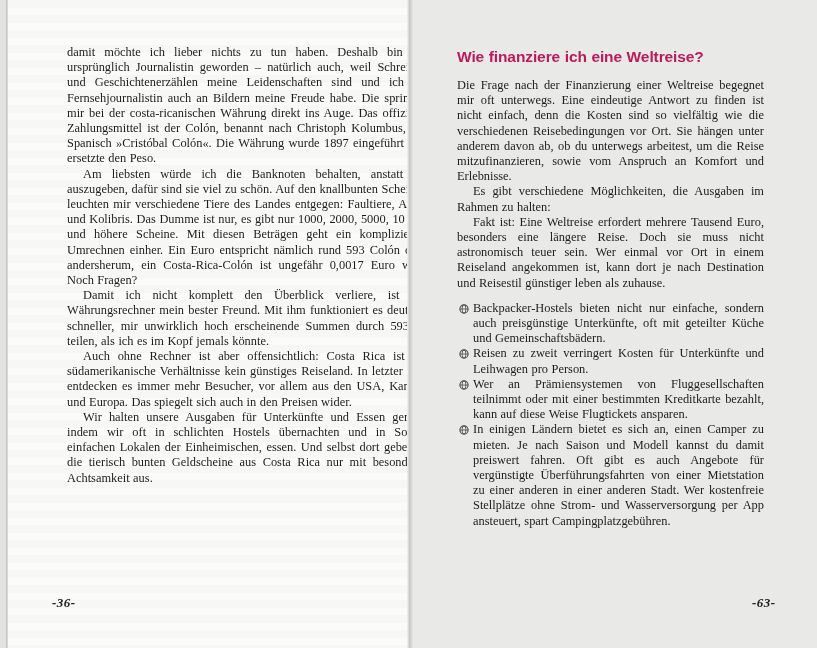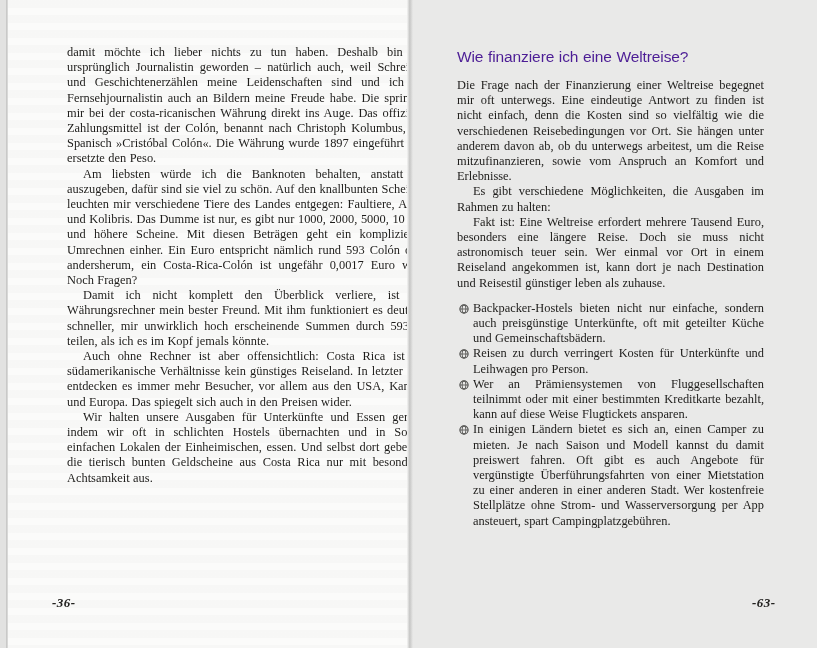--- a/index.html
+++ b/index.html
@@ -56,25 +56,25 @@
     word-spacing:0.4px;
   }
   .text-block-left{left:59px;right:34px;top:45px;}
   .text-block-right{left:44px;right:53px;top:48px;}
 
   p{margin:0;}
   p.indent{text-indent:16px;}
 
   .chapter-heading{
     font-family:"Liberation Sans","DejaVu Sans",sans-serif;
-    font-weight:400;
+    font-weight:700;
     font-size:15.5px;
     letter-spacing:-0.1px;
     line-height:18px;
-    color:#4c1d95;
+    color:#be185d;
     margin:0 0 12px 0;
     text-align:left;
   }
 
   ul.tips{
     list-style:none;
     margin:10px 0 0 0;
     padding:0 0 0 3px;
   }
   ul.tips li{
@@ -141,21 +141,21 @@
           <span>Backpacker-Hostels bieten nicht nur einfache, sondern auch preisgünstige Unterkünfte, oft mit geteilter Küche und Gemeinschaftsbädern.</span>
         </li>
         <li>
           <span class="bullet-icon">
             <svg viewBox="0 0 10 10">
                 <circle cx="5" cy="5" r="4.1" fill="none" stroke="#4a4a48" stroke-width="1.1"></circle>
                 <ellipse cx="5" cy="5" rx="1.9" ry="4.1" fill="none" stroke="#4a4a48" stroke-width="0.8"></ellipse>
                 <line x1="0.9" y1="5" x2="9.1" y2="5" stroke="#4a4a48" stroke-width="0.8"></line>
               </svg>
           </span>
-          <span>Reisen zu durch verringert Kosten für Unterkünfte und Leihwagen pro Person.</span>
+          <span>Reisen zu zweit verringert Kosten für Unterkünfte und Leihwagen pro Person.</span>
         </li>
         <li>
           <span class="bullet-icon">
             <svg viewBox="0 0 10 10">
                 <circle cx="5" cy="5" r="4.1" fill="none" stroke="#4a4a48" stroke-width="1.1"></circle>
                 <ellipse cx="5" cy="5" rx="1.9" ry="4.1" fill="none" stroke="#4a4a48" stroke-width="0.8"></ellipse>
                 <line x1="0.9" y1="5" x2="9.1" y2="5" stroke="#4a4a48" stroke-width="0.8"></line>
               </svg>
           </span>
           <span>Wer an Prämiensystemen von Fluggesellschaften teilnimmt oder mit einer bestimmten Kreditkarte bezahlt, kann auf diese Weise Flugtickets ansparen.</span>

